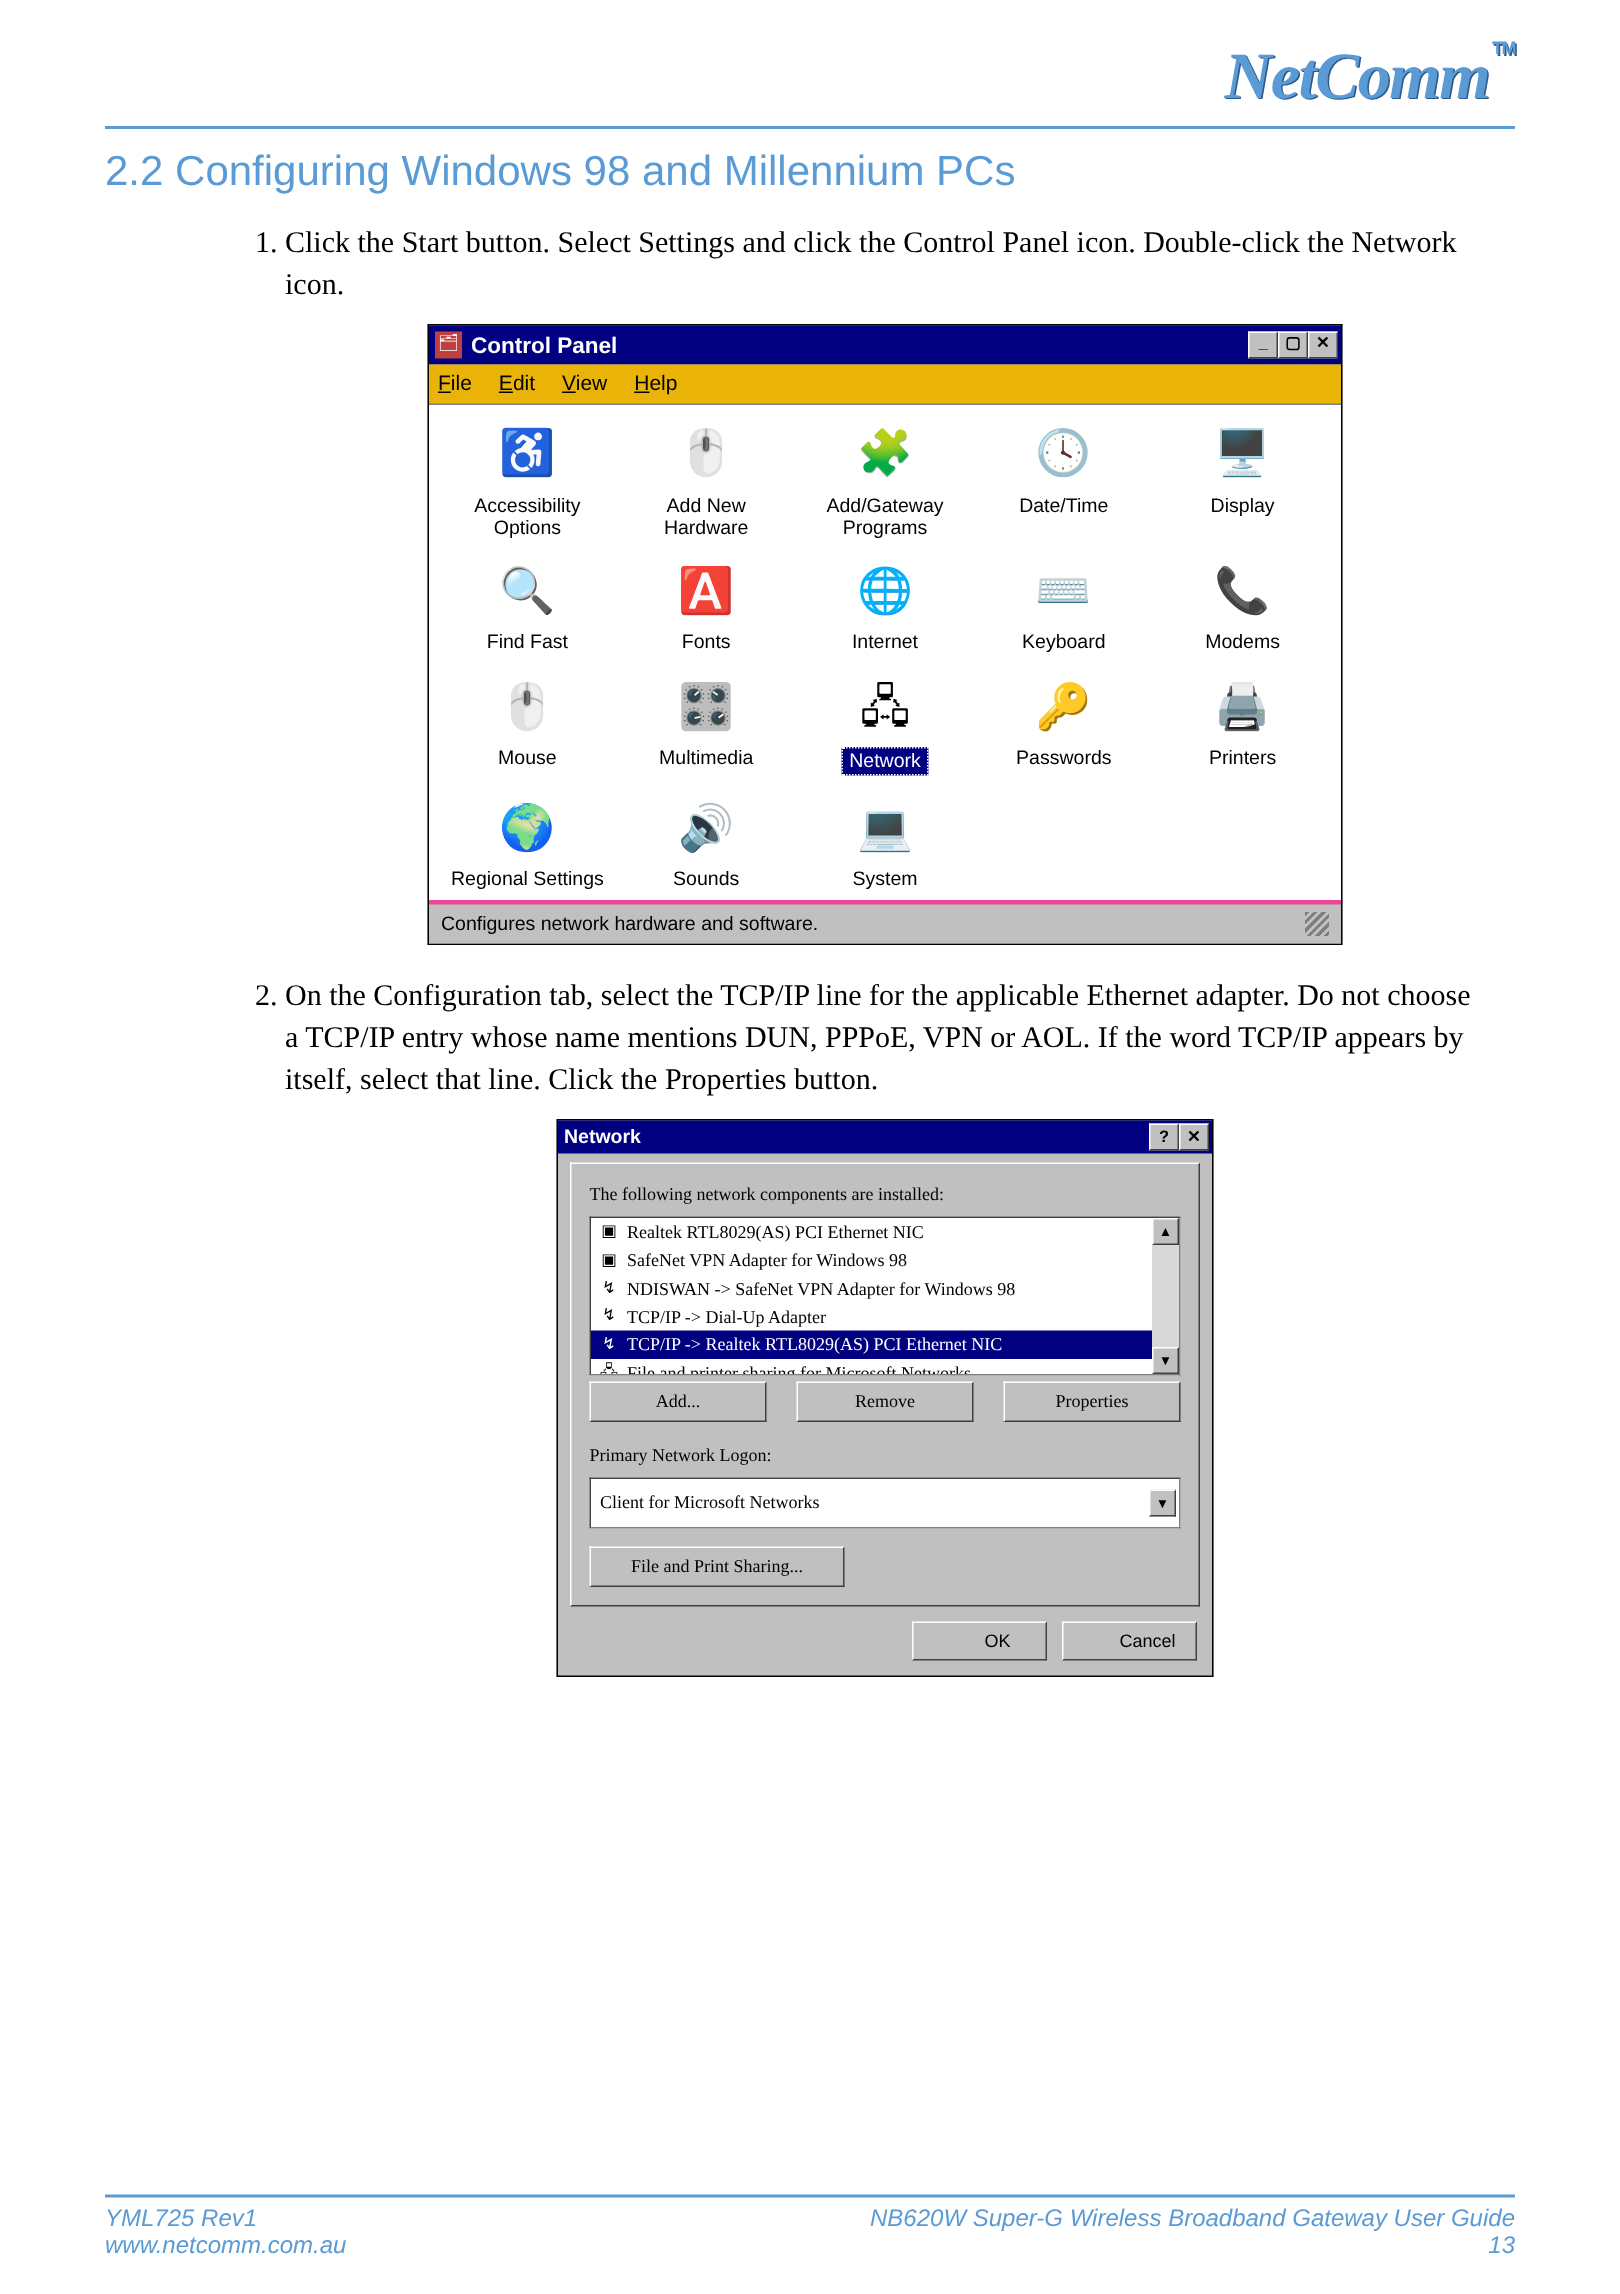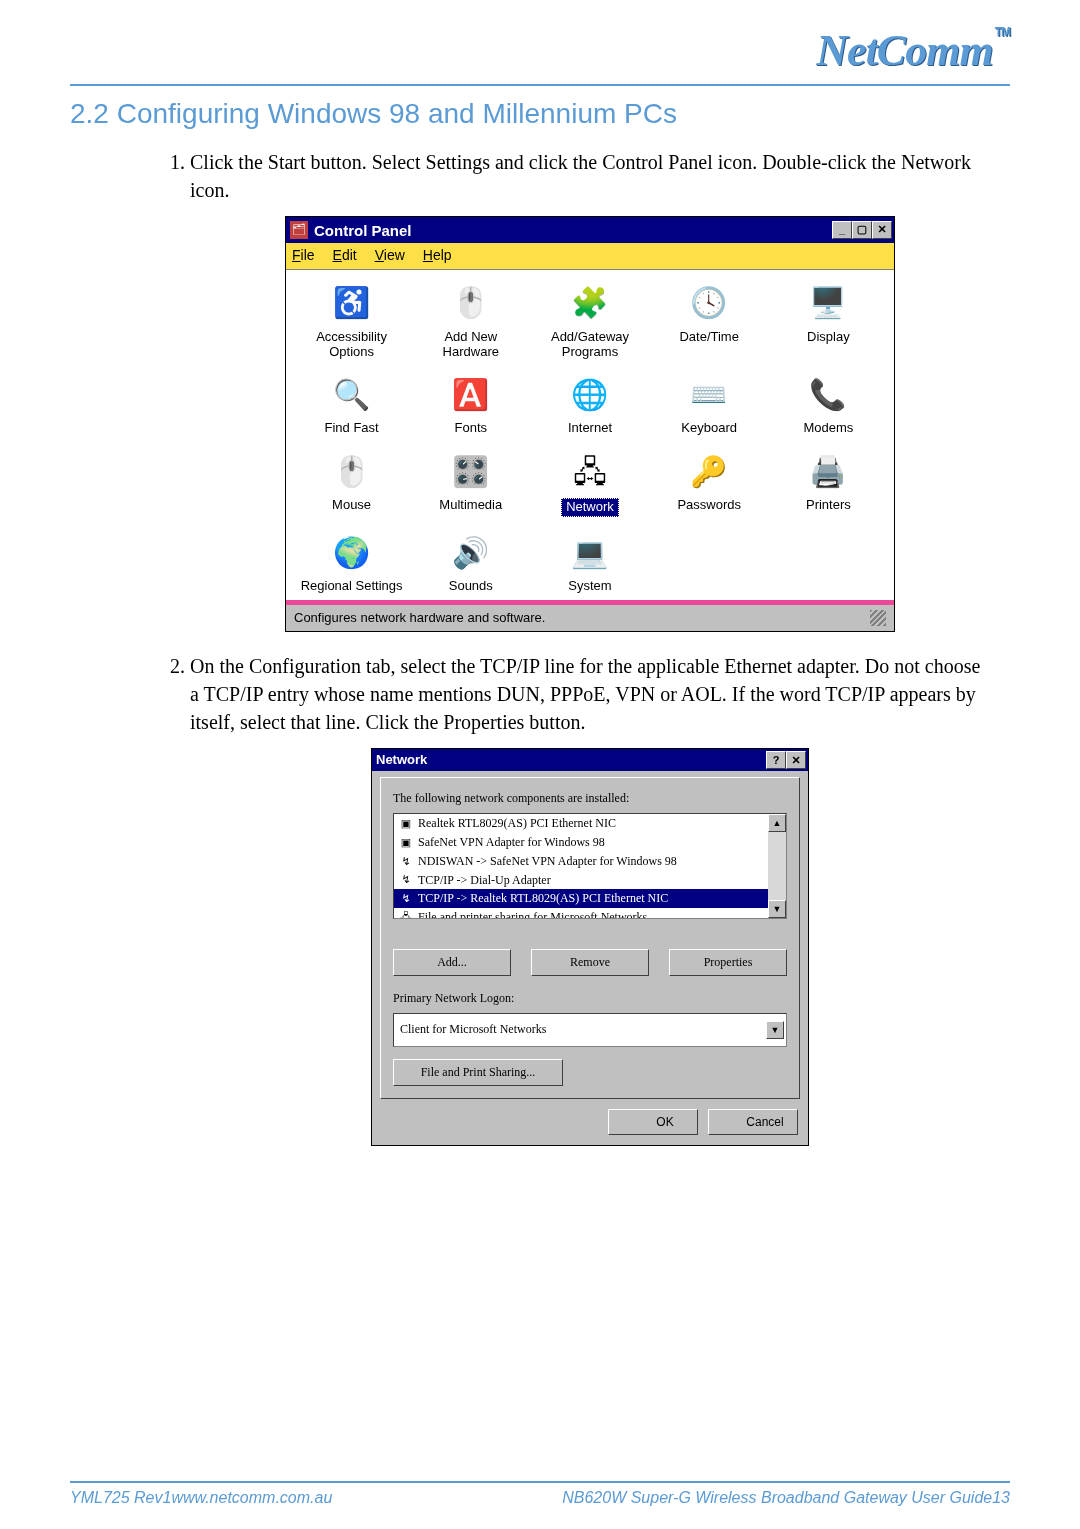--- a/index.html
+++ b/index.html
@@ -94,21 +94,21 @@
     border: 1px solid #fff;
     border-right-color: #404040;
     border-bottom-color: #404040;
     font-family: Arial, sans-serif;
     font-size: 11px;
     display: inline-flex; align-items: center; justify-content: center;
     font-weight: bold;
     color: #000;
   }
   .menubar {
-    background: #fde047;
+    background: #eab308;
     display: flex;
     padding: 3px 6px;
     gap: 18px;
     border-bottom: 1px solid #808080;
     font-size: 14px;
   }
   .menubar span u { text-decoration: underline; }
   .cp-body {
     background: #ffffff;
     padding: 10px 8px 4px 8px;
@@ -135,21 +135,21 @@
     margin-bottom: 4px;
   }
   .selected-label {
     background: #000080; color: #fff;
     padding: 1px 4px;
     border: 1px dotted #fff;
     display: inline-block;
   }
   .statusbar {
     background: #c0c0c0;
-    border-top: 5px solid #ec4899;
+    border-top: 3px solid #ec4899;
     padding: 4px 8px;
     font-size: 13px;
     display: flex;
     justify-content: space-between;
     align-items: center;
   }
   .size-grip {
     width: 16px; height: 16px;
     background: repeating-linear-gradient(135deg, #808080 0 2px, #c0c0c0 2px 4px);
   }
@@ -219,21 +219,21 @@
   }
   .sbtn {
     height: 18px;
     background: #c0c0c0;
     border: 1px solid #fff;
     border-right-color: #404040;
     border-bottom-color: #404040;
     display: flex; align-items: center; justify-content: center;
     font-size: 9px;
   }
-  .btnrow { display: flex; gap: 20px; margin: 30px 0 14px 0; }
+  .btnrow { display: flex; gap: 20px; margin: 4px 0 14px 0; }
   .wbtn {
     flex: 1;
     text-align: center;
     padding: 4px 0;
     background: #c0c0c0;
     border: 1px solid #fff;
     border-right-color: #404040;
     border-bottom-color: #404040;
     font-size: 12px;
   }
@@ -307,21 +307,21 @@
     margin-bottom: 6px;
   }
   .footer-row {
     display: flex;
     justify-content: space-between;
     font-family: 'Trebuchet MS', Arial, sans-serif;
     font-style: italic;
     color: #5b9bd5;
     font-size: 16px;
   }
-  .footer-col { display: flex; flex-direction: row; }
+  .footer-col { display: flex; flex-direction: column; }
   .footer-col.right { text-align: right; }
 </style>
 </head>
 <body>
 
 <div class="header">
   <span class="logo">
     <span>NetComm</span><span class="tm">TM</span>
   </span>
 </div>

